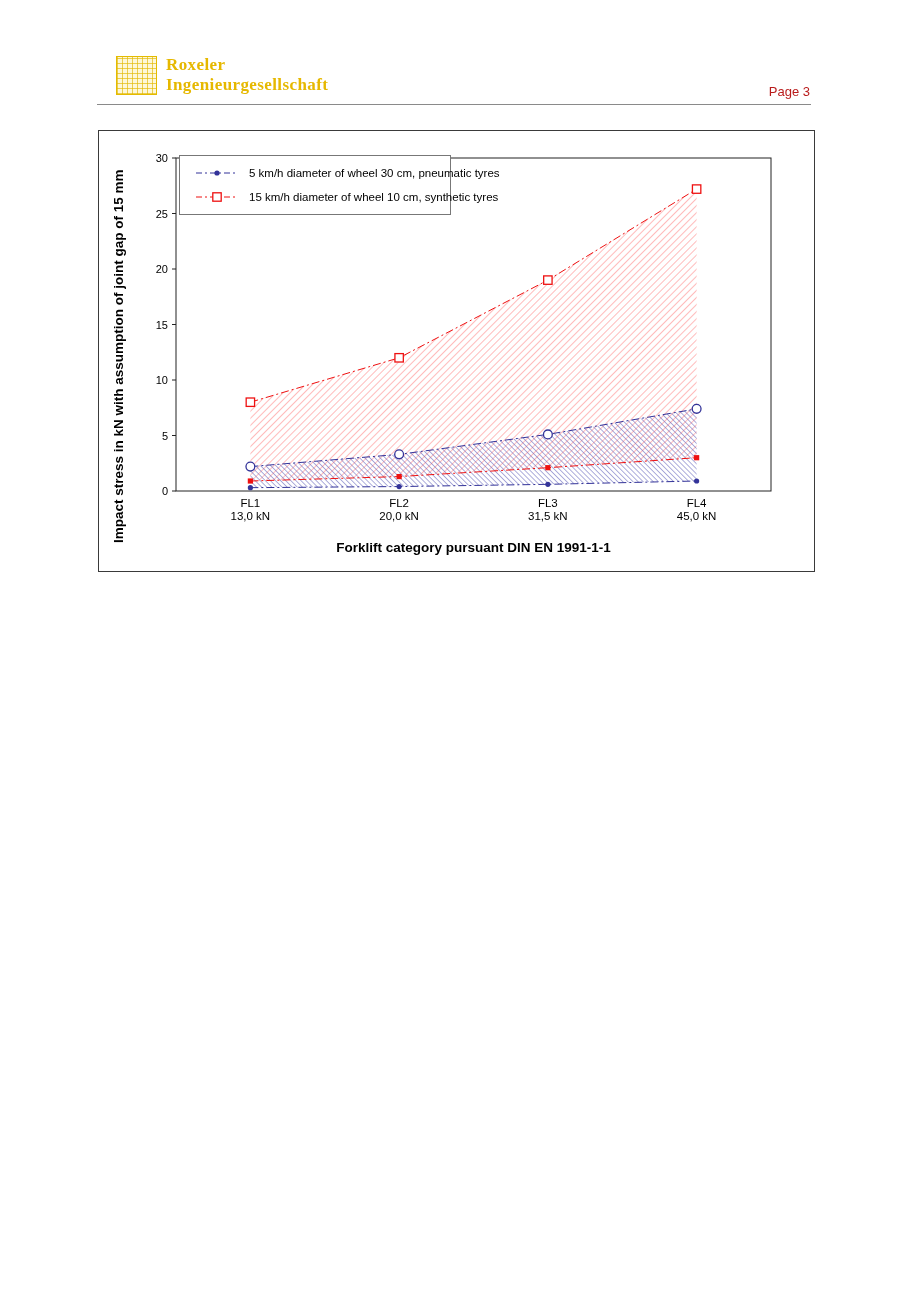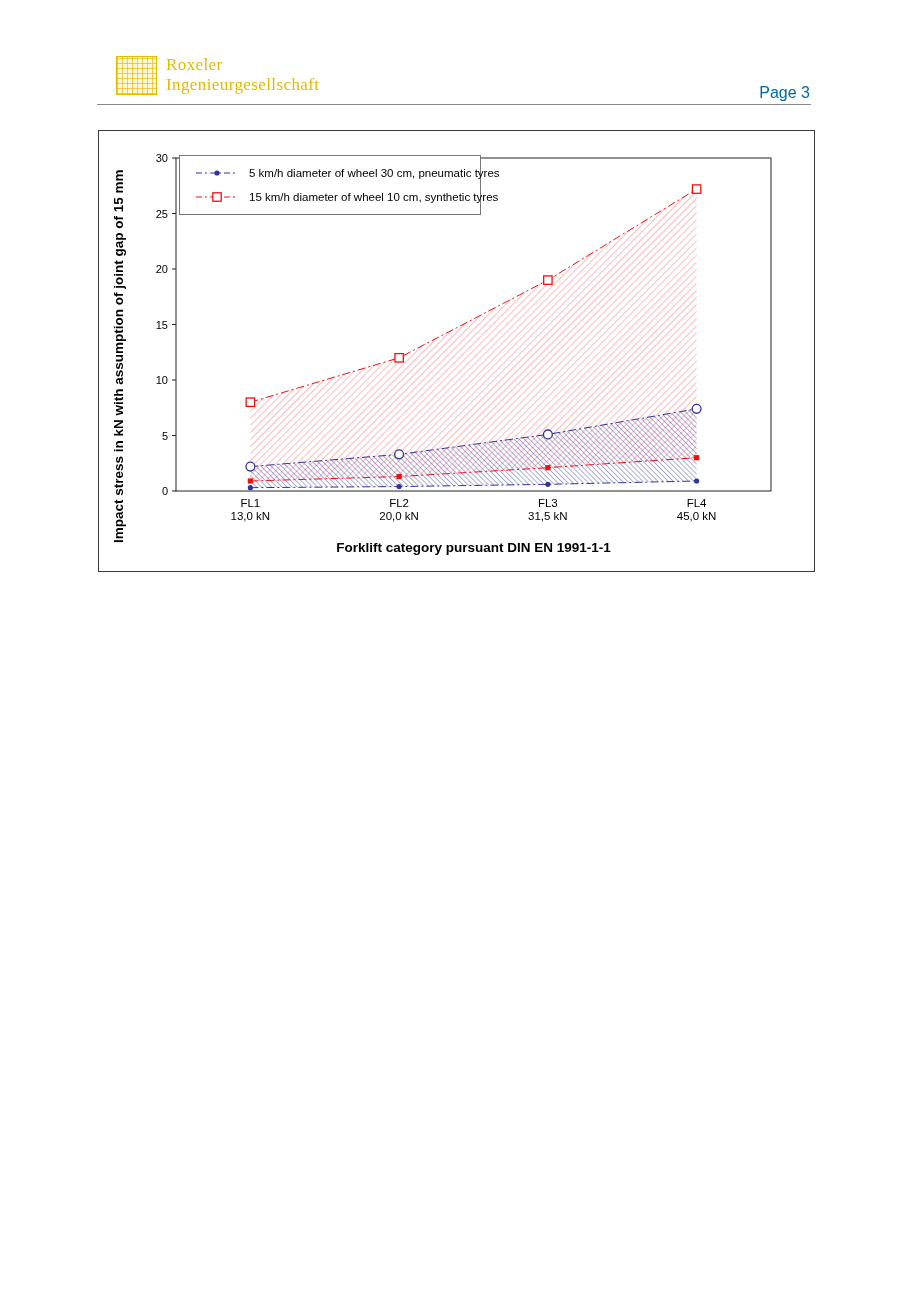--- a/index.html
+++ b/index.html
@@ -15,27 +15,27 @@
   .logo {
     position:absolute; left:116px; top:56px; width:41px; height:39px;
     background:
       repeating-linear-gradient(0deg,  rgba(226,184,0,0.65) 0 1px, transparent 1px 5px),
       repeating-linear-gradient(90deg, rgba(226,184,0,0.65) 0 1px, transparent 1px 5px),
       #fdf7d9;
     border:1px solid #e4bb00;
   }
   .brand {
     position:absolute; left:166px; top:55px;
-    font-family:"Liberation Serif", serif; font-weight:normal;
+    font-family:"Liberation Serif", serif; font-weight:bold;
     font-size:17px; line-height:20px; letter-spacing:0.4px;
     color:#e6b800;
   }
   .page-num {
     position:absolute; right:110px; top:84px;
-    font-size:16px; color:#0369a1;
+    font-size:13px; color:#b91c1c;
   }
   .header-rule {
     position:absolute; left:97px; top:104px; width:714px; height:1px;
     background:#8a8a8a;
   }
 
   
   .figure-box {
     position:absolute; left:98px; top:130px; width:717px; height:442px;
     border:1px solid #3a3a3a; background:#fff;
@@ -43,21 +43,21 @@
   .y-axis-label {
     position:absolute; left:12px; top:28px; width:22px; height:395px;
     writing-mode:vertical-rl; transform:rotate(180deg);
     text-align:center; font-weight:bold; font-size:13.5px; color:#000;
     white-space:nowrap;
   }
   #chart-svg { position:absolute; left:35px; top:0; }
   #chart-svg text { font-family:"Liberation Sans", sans-serif; fill:#000; }
 
   .legend {
-    position:absolute; left:80px; top:24px; width:302px;
+    position:absolute; left:80px; top:24px; width:272px;
     background:#fff; border:1px solid #777; padding:5px 0; z-index:3;text-align:center;
   }
   .legend-row { display:flex; align-items:center; height:24px; }
   .legend-sample { width:46px; height:14px; margin-left:14px; flex:0 0 46px; }
   .legend-label { margin-left:9px; font-size:11.5px; color:#000; white-space:nowrap; }
 
   .x-axis-title {
     position:absolute; left:77px; width:595px; top:409px;
     text-align:center; font-weight:bold; font-size:13.5px; color:#000;
   }

